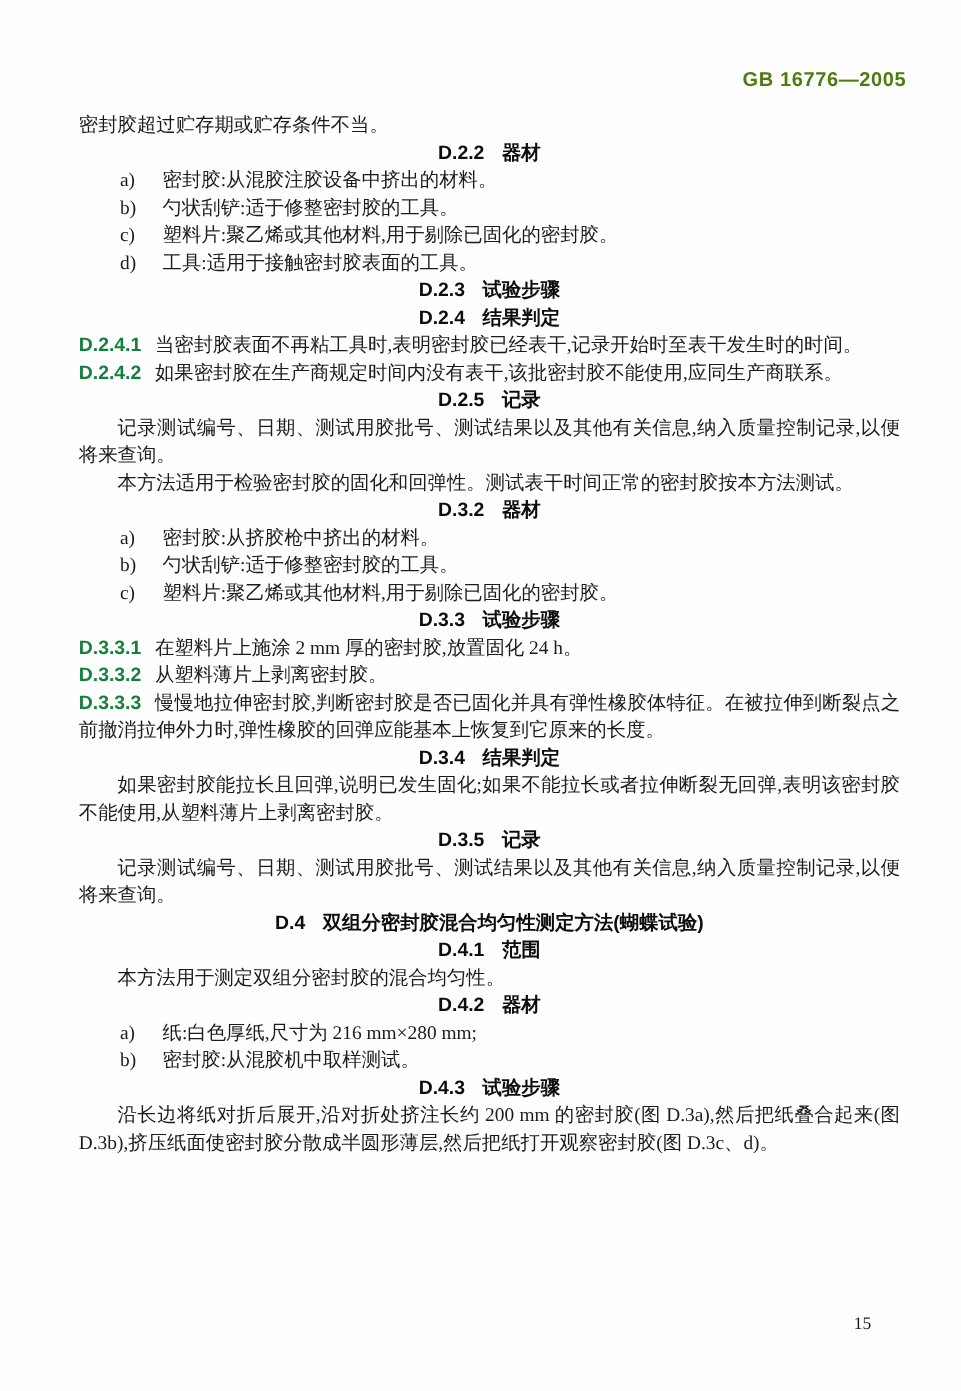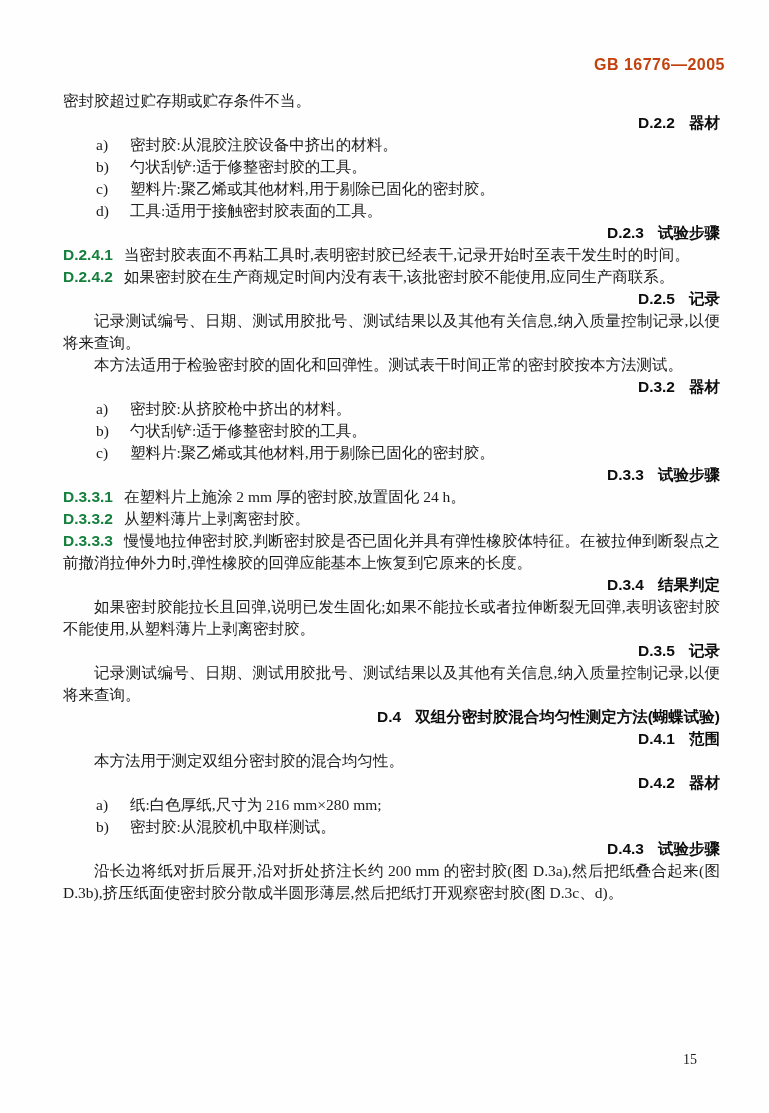--- a/index.html
+++ b/index.html
@@ -15,39 +15,39 @@
     width:769px;height:1113px;
     background:#fefefe;
   }
   .doc-header{
     position:absolute;
     top:56px;right:44px;
     font-family:"Liberation Sans","DejaVu Sans",sans-serif;
     font-weight:700;
     font-size:16px;
     letter-spacing:0.5px;
-    color:#c2410c;
+    color:#4d7c0f;
   }
   .content{
     position:absolute;
     left:63px;top:74px;
     width:657px;
     font-size:15.5px;
     line-height:22px;
     text-align:justify;
     margin-top:16px;
   }
   .content p{margin:0;padding:0;}
   .plain{text-indent:0;}
   .para{text-indent:2em;}
   .heading,.section{
     font-family:"Liberation Sans","DejaVu Sans",sans-serif;
     font-weight:700;
     color:#0d0d0d;
-    text-align:right;
+    text-align:center;
   }
   .section{margin-top:11px;margin-bottom:10px;}
   .heading .num{margin-right:14px;}
   .section .num{margin-right:14px;}
   .clause .num{
     font-family:"Liberation Sans","DejaVu Sans",sans-serif;
     font-weight:700;
     color:#15803d;
     margin-right:11px;
   }
@@ -83,20 +83,21 @@
       </div>
       <div class="list">
         <span class="li-label">c)</span>
         <span class="li-text">塑料片:聚乙烯或其他材料,用于剔除已固化的密封胶。</span>
       </div>
       <div class="list">
         <span class="li-label">d)</span>
         <span class="li-text">工具:适用于接触密封胶表面的工具。</span>
       </div>
       <p class="heading"><span class="num">D.2.3</span>试验步骤</p>
+      <p class="heading"><span class="num">D.2.4</span>结果判定</p>
       <p class="clause"><span class="num">D.2.4.1</span>当密封胶表面不再粘工具时,表明密封胶已经表干,记录开始时至表干发生时的时间。</p>
       <p class="clause"><span class="num">D.2.4.2</span>如果密封胶在生产商规定时间内没有表干,该批密封胶不能使用,应同生产商联系。</p>
       <p class="heading"><span class="num">D.2.5</span>记录</p>
       <p class="para">记录测试编号、日期、测试用胶批号、测试结果以及其他有关信息,纳入质量控制记录,以便将来查询。</p>
       <p class="para">本方法适用于检验密封胶的固化和回弹性。测试表干时间正常的密封胶按本方法测试。</p>
       <p class="heading"><span class="num">D.3.2</span>器材</p>
       <div class="list">
         <span class="li-label">a)</span>
         <span class="li-text">密封胶:从挤胶枪中挤出的材料。</span>
       </div>

